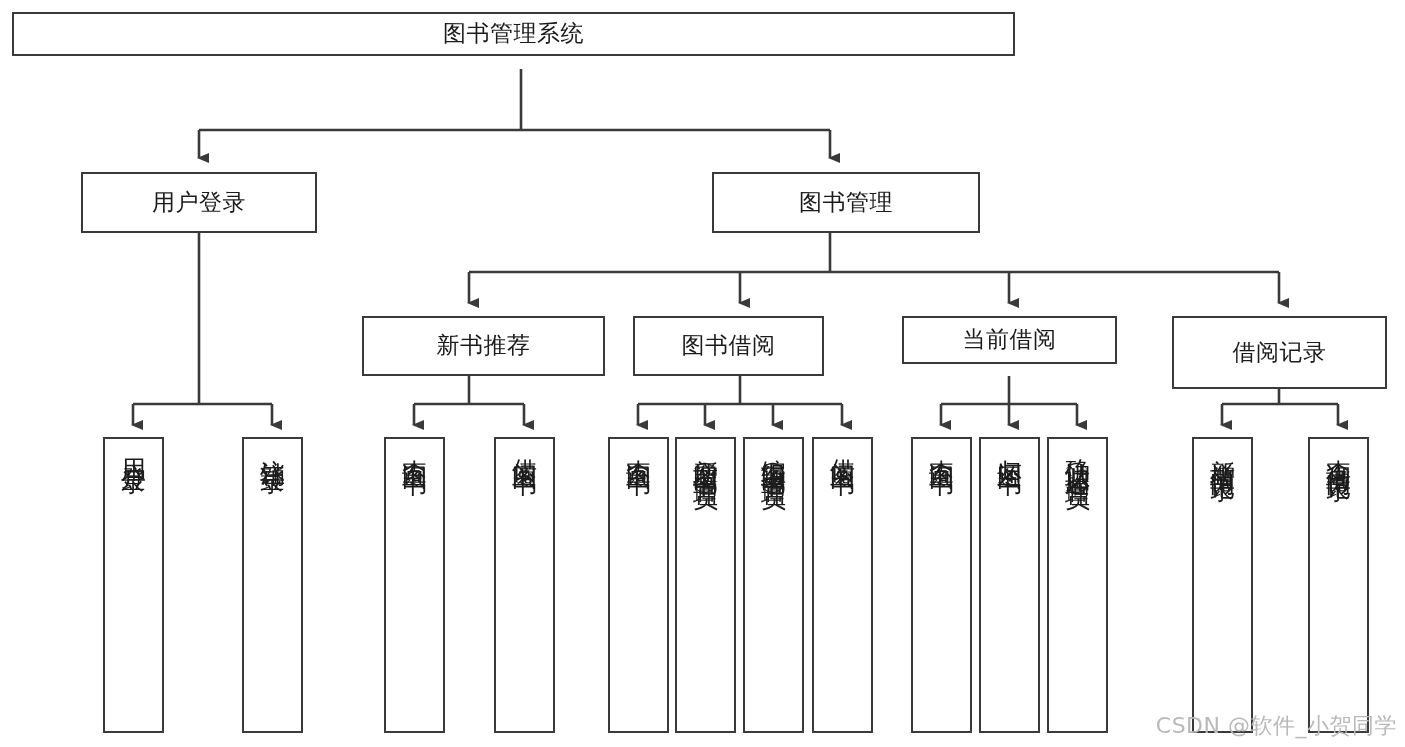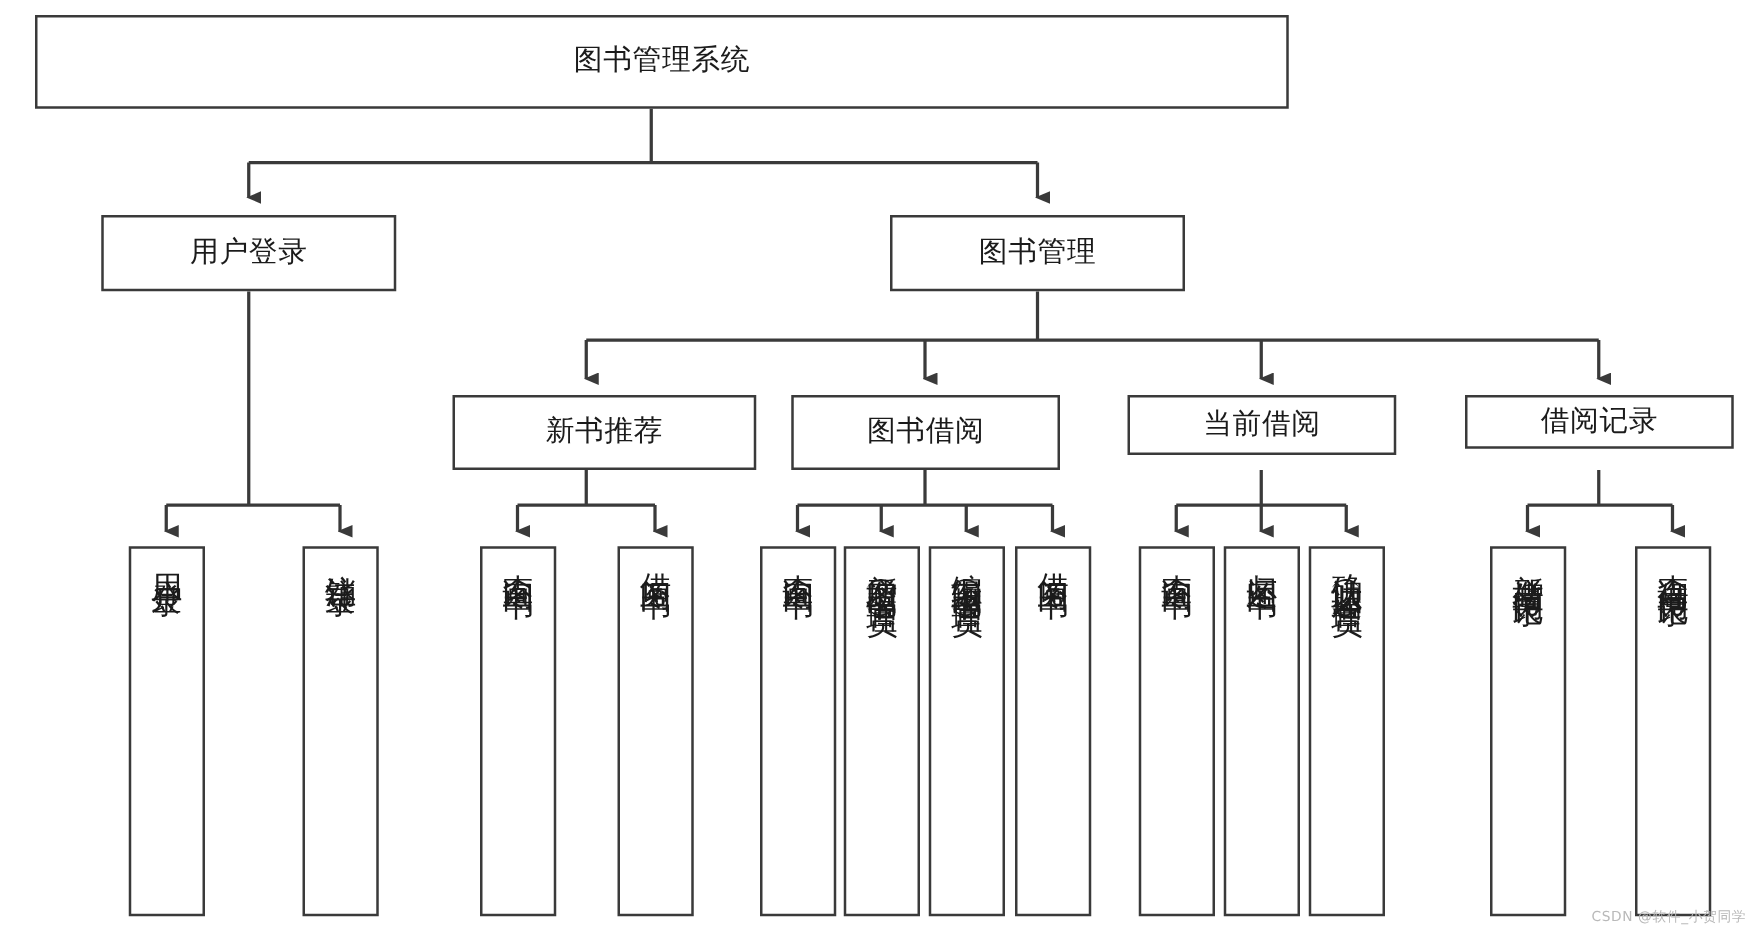--- a/index.html
+++ b/index.html
@@ -54,21 +54,21 @@
     font-size: 25px;
     letter-spacing: 4px;
     line-height: 1;
     white-space: nowrap;
     margin: 0 auto;
   }
   .watermark {
     position: absolute;
     right: 8px;
     bottom: 6px;
-    font-size: 11px;
+    font-size: 22px;
     color: #b9b9b9;
     white-space: nowrap;
     letter-spacing: 0.5px;
   }
 </style>
 </head>
 <body>
 
 <div id="diagram-root">
 
@@ -115,41 +115,41 @@
       <path d="M1009,404 L1009,425" marker-end="url(#arrow)"></path>
       <path d="M1077,404 L1077,425" marker-end="url(#arrow)"></path>
 
       <path d="M1279,376 L1279,404"></path>
       <path d="M1222,404 L1338,404"></path>
       <path d="M1222,404 L1222,425" marker-end="url(#arrow)"></path>
       <path d="M1338,404 L1338,425" marker-end="url(#arrow)"></path>
     </g>
   </svg>
 
-  <div class="node horiz" style="left:28px; top:12px; width:1003px; height:75px;font-family:Liberation Mono, monospace;">
+  <div class="node horiz" style="left:12px; top:12px; width:1003px; height:44px;">
     <span class="label">图书管理系统</span>
   </div>
 
   <div class="node horiz" style="left:81px; top:172px; width:236px; height:61px;">
     <span class="label">用户登录</span>
   </div>
-  <div class="node horiz" style="left:712px; top:172px; width:236px; height:61px;">
+  <div class="node horiz" style="left:712px; top:172px; width:268px; height:61px;">
     <span class="label">图书管理</span>
   </div>
 
   <div class="node horiz" style="left:362px; top:316px; width:243px; height:60px;">
     <span class="label">新书推荐</span>
   </div>
-  <div class="node horiz" style="left:633px; top:316px; width:215px; height:60px;">
+  <div class="node horiz" style="left:633px; top:316px; width:191px; height:60px;">
     <span class="label">图书借阅</span>
   </div>
   <div class="node horiz" style="left:902px; top:316px; width:215px; height:48px;">
     <span class="label">当前借阅</span>
   </div>
-  <div class="node horiz" style="left:1172px; top:316px; width:215px; height:43px;">
+  <div class="node horiz" style="left:1172px; top:316px; width:215px; height:73px;">
     <span class="label">借阅记录</span>
   </div>
 
   <div class="node vert" style="left:103px; top:437px; width:61px; height:296px;">
     <span class="label">用户登录</span>
   </div>
   <div class="node vert" style="left:242px; top:437px; width:61px; height:296px;">
     <span class="label">注销登录</span>
   </div>
 

